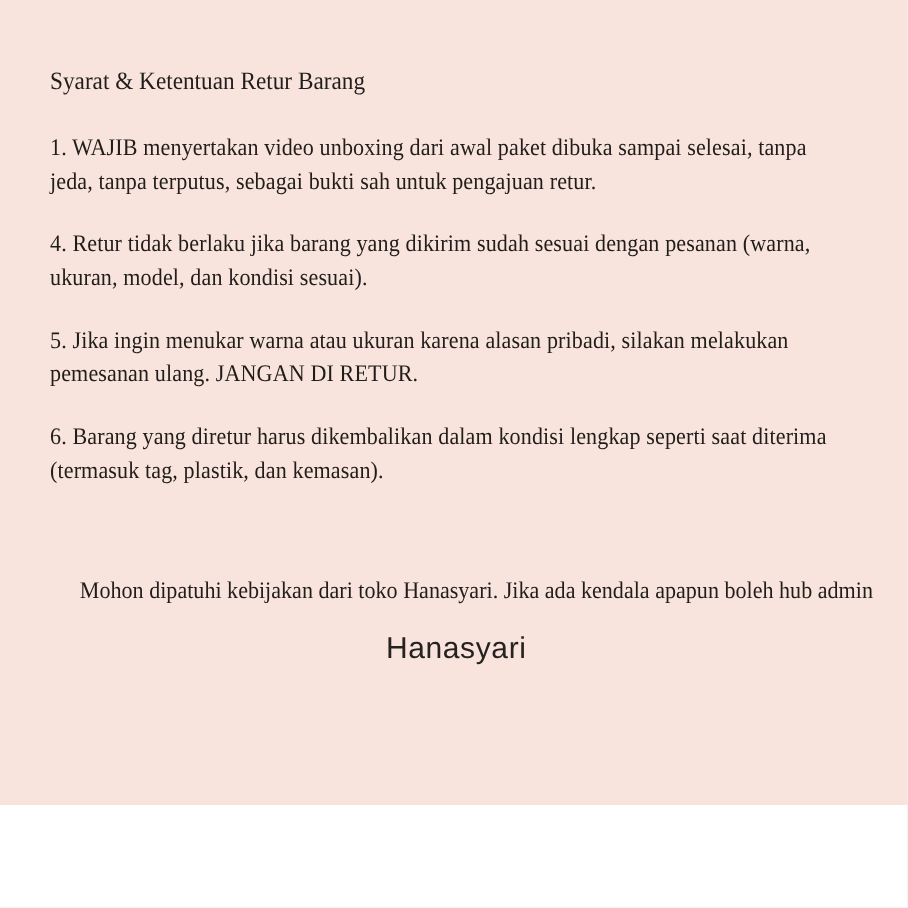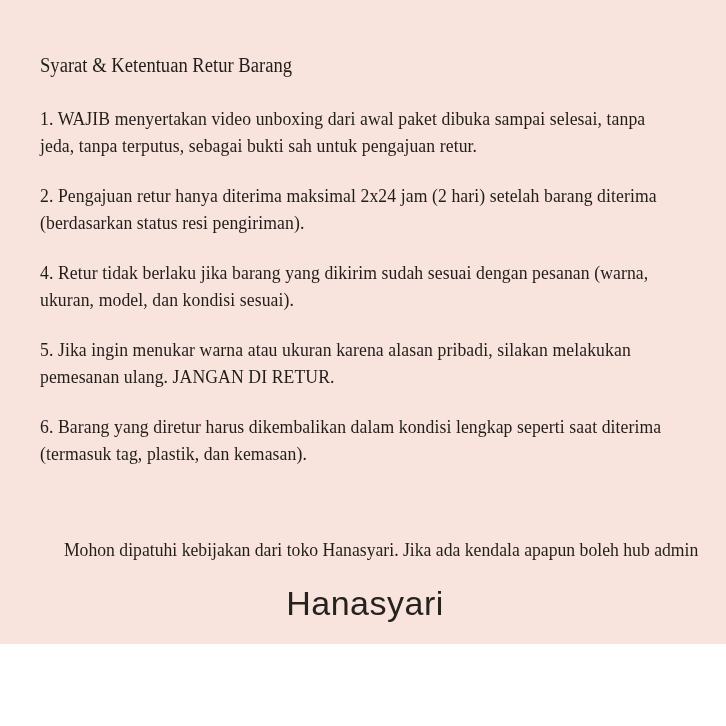--- a/index.html
+++ b/index.html
@@ -43,47 +43,43 @@
   }
   .footer-note .centered-line {
     display: inline-block;
     font-size: 19px;
     line-height: 27px;
     white-space: nowrap;
     transform: scaleX(0.93);
     transform-origin: 50% 50%;
   }
   .brand {
-    margin-top: 18px;
+    margin-top: 11px;
     text-align: center;
     font-family: "Liberation Sans", sans-serif;
     font-weight: 300;
-    font-size: 34px;
+    font-size: 24px;
     line-height: 44px;
     letter-spacing: 0.5px;
     color: #26221f;
   }
 </style>
 </head>
 <body>
 
 <div class="page">
   <div class="content">
 
     <div class="doc-title">Syarat &amp; Ketentuan Retur Barang</div>
 
     <div class="para">
       <div class="doc-line">1. WAJIB menyertakan video unboxing dari awal paket dibuka sampai selesai, tanpa</div>
       <div class="doc-line">jeda, tanpa terputus, sebagai bukti sah untuk pengajuan retur.</div>
     </div>
 
-    <div class="para">
-      <div class="doc-line">2. Pengajuan retur hanya diterima maksimal 2x24 jam (2 hari) setelah barang diterima</div>
-      <div class="doc-line">(berdasarkan status resi pengiriman).</div>
-    </div>
 
 
     <div class="para">
       <div class="doc-line">4. Retur tidak berlaku jika barang yang dikirim sudah sesuai dengan pesanan (warna,</div>
       <div class="doc-line">ukuran, model, dan kondisi sesuai).</div>
     </div>
 
     <div class="para">
       <div class="doc-line">5. Jika ingin menukar warna atau ukuran karena alasan pribadi, silakan melakukan</div>
       <div class="doc-line">pemesanan ulang. JANGAN DI RETUR.</div>

